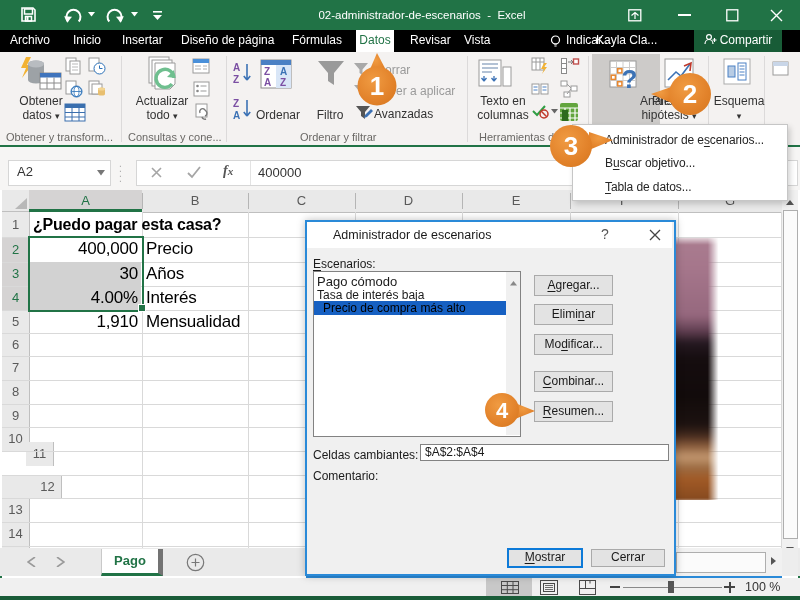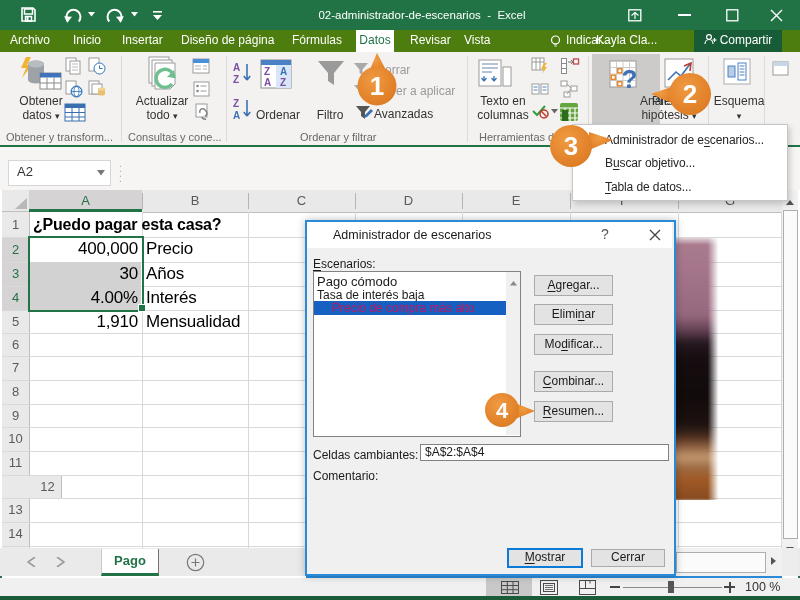--- a/index.html
+++ b/index.html
@@ -1,20 +1,20 @@
 <!DOCTYPE html>
 <html><head><meta charset="utf-8">
 <style>
   html,body{margin:0;padding:0;}
   #app{position:relative;width:800px;height:600px;overflow:hidden;background:#fff;
        font-family:"Liberation Sans",sans-serif;-webkit-font-smoothing:antialiased;}
   .abs{position:absolute;}
   
   #titlebar{left:0;top:0;width:800px;height:30px;background:#217346;color:#fff;}
-  #tabsbar{left:0;top:30px;width:800px;height:22px;background:#4d7c0f;}
+  #tabsbar{left:0;top:30px;width:800px;height:22px;background:#000000;}
   .tab{position:absolute;top:0;height:22px;line-height:21px;color:#fff;font-size:12px;}
   #ribbon{left:0;top:52px;width:800px;height:93px;background:#f4f2f1;border-bottom:2px solid #217346;}
   .gsep{position:absolute;top:4px;height:86px;width:1px;background:#dcdada;}
   .glabel{position:absolute;top:79px;height:14px;font-size:11px;color:#6a6865;}
   .rtext{position:absolute;font-size:12px;color:#333;text-align:center;}
   
   #fbar{left:0;top:147px;width:800px;height:43px;background:#f6f5f4;border-bottom:1px solid #cfcfcf;}
   
   .colhdr{position:absolute;top:190px;height:22px;background:#e9e9e9;border-bottom:1px solid #bfbfbf;
           font-size:13px;color:#5a5a5a;text-align:center;line-height:21px;}
@@ -294,20 +294,31 @@
     </svg>
   </div>
   <div class="abs" id="fbar">
     <div class="abs" style="left:8px;top:13px;width:101px;height:24px;background:#fff;border:1px solid #d6d6d6;">
       <div class="abs" style="left:8px;top:3px;font-size:13px;color:#333;">A2</div>
       <svg class="abs" style="left:88px;top:9px;" width="9" height="7">
           <path d="M0 0 L8 0 L4 5.5 z" fill="#777"></path>
         </svg>
     </div>
     <div class="abs" style="left:119px;top:14px;width:4px;height:22px;color:#a9a9a9;font-size:10px;line-height:5px;">.<br>.<br>.<br>.</div>
+    <div class="abs" style="left:136px;top:13px;width:660px;height:24px;background:#fff;border:1px solid #d6d6d6;">
+      <svg class="abs" style="left:14px;top:6px;" width="12" height="12">
+          <path d="M1 1 L10 10 M10 1 L1 10" stroke="#a5a5a5" stroke-width="1.6"></path>
+        </svg>
+      <svg class="abs" style="left:50px;top:5px;" width="14" height="13">
+          <path d="M1 7 L5 11 L13 1" fill="none" stroke="#a5a5a5" stroke-width="1.8"></path>
+        </svg>
+      <div class="abs" style="left:86px;top:2px;font-size:14px;font-style:italic;color:#555;font-family:'Liberation Serif',serif;font-weight:bold;">f<span style="font-size:11px;">x</span></div>
+      <div class="abs" style="left:113px;top:0;width:1px;height:24px;background:#e3e3e3;"></div>
+      <div class="abs" style="left:121px;top:4px;font-size:13px;color:#333;">400000</div>
+    </div>
   </div>
 
   <div class="abs" id="grid" style="left:0;top:190px;width:800px;height:358px;background:#fff;">
 
     <div class="colhdr" style="left:2px;top:0;width:27px;height:21px;"></div>
     <svg class="abs" style="left:15px;top:8px;" width="13" height="12">
         <path d="M12 0 L12 11 L0 11 z" fill="#b8b8b8"></path>
       </svg>
     <div class="colhdr" style="left:29px;top:0;width:113px;background:#d5d3d3;color:#217346;border-bottom:3px solid #217346;height:19px;">A</div>
     <div class="colhdr" style="left:142px;top:0;width:106px;">B</div>
@@ -327,21 +338,21 @@
     <div class="rowhdr" style="top:22px;height:25px;line-height:25px;">1</div>
     <div class="rowhdr" style="top:47px;height:25px;line-height:25px;background:#d5d3d3;color:#217346;">2</div>
     <div class="rowhdr" style="top:72px;height:24px;line-height:24px;background:#d5d3d3;color:#217346;">3</div>
     <div class="rowhdr" style="top:96px;height:24px;line-height:24px;background:#d5d3d3;color:#217346;">4</div>
     <div class="rowhdr" style="top:120px;height:23px;line-height:23px;">5</div>
     <div class="rowhdr" style="top:143px;height:23px;line-height:23px;">6</div>
     <div class="rowhdr" style="top:166px;height:24px;line-height:24px;">7</div>
     <div class="rowhdr" style="top:190px;height:24px;line-height:24px;">8</div>
     <div class="rowhdr" style="top:214px;height:23px;line-height:23px;">9</div>
     <div class="rowhdr" style="top:237px;height:24px;line-height:24px;">10</div>
-    <div class="rowhdr" style="top:261px;height:24px;line-height:24px;">11</div>
+    <div class="rowhdr" style="top:252px;height:24px;line-height:24px;margin-left:24px;">11</div>
     <div class="rowhdr" style="top:285px;height:23px;line-height:23px;padding-left:32px;">12</div>
     <div class="rowhdr" style="top:308px;height:24px;line-height:24px;">13</div>
     <div class="rowhdr" style="top:332px;height:26px;line-height:24px;">14</div>
 
     <div class="vline" style="left:142px;top:22px;height:336px;"></div>
     <div class="vline" style="left:248px;top:22px;height:336px;"></div>
     <div class="vline" style="left:355px;top:22px;height:336px;"></div>
     <div class="vline" style="left:462px;top:22px;height:336px;"></div>
     <div class="vline" style="left:570px;top:22px;height:336px;"></div>
     <div class="vline" style="left:678px;top:22px;height:336px;"></div>
@@ -406,21 +417,21 @@
         </svg>
     </div>
   </div>
   <div class="abs" id="tabbar">
     <svg class="abs" style="left:27px;top:9px;" width="9" height="10">
         <path d="M8 0 L1 5 L8 10" fill="none" stroke="#9a9a9a" stroke-width="1.6"></path>
       </svg>
     <svg class="abs" style="left:56px;top:9px;" width="9" height="10">
         <path d="M1 0 L8 5 L1 10" fill="none" stroke="#9a9a9a" stroke-width="1.6"></path>
       </svg>
-    <div class="abs" style="left:101px;top:1px;width:56px;height:24px;background:#fff;border-left:1px solid #c9c9c9;border-right:1px solid #737373;border-bottom:3px solid #217346;text-align:center;line-height:24px;font-size:13px;font-weight:bold;color:#217346;">Pago</div>
+    <div class="abs" style="left:101px;top:1px;width:56px;height:24px;background:#fff;border-left:1px solid #c9c9c9;border-right:5px solid #737373;border-bottom:3px solid #217346;text-align:center;line-height:24px;font-size:13px;font-weight:bold;color:#217346;">Pago</div>
     <svg class="abs" style="left:186px;top:5px;" width="19" height="19" viewBox="0 0 19 19">
       <circle cx="9.5" cy="9.5" r="8.2" fill="none" stroke="#787878" stroke-width="1.2"></circle>
       <path d="M9.5 5.5 v8 M5.5 9.5 h8" stroke="#787878" stroke-width="1.2"></path>
     </svg>
 
     <div class="abs" style="left:676px;top:0;width:106px;height:28px;background:#f1f1f1;">
       <div class="abs" style="left:0;top:4px;width:88px;height:19px;background:#fbfbfb;border:1px solid #aeaeae;"></div>
       <div class="abs" style="left:90px;top:4px;width:15px;height:19px;text-align:center;">
         <svg width="6" height="9" style="margin-top:5px;">
             <path d="M0 0 L5 4 L0 8 z" fill="#555"></path>
@@ -460,21 +471,21 @@
       <div class="abs" style="left:294px;top:4px;font-size:14px;color:#555;">?</div>
       <svg class="abs" style="left:342px;top:7px;" width="12" height="12">
           <path d="M1 1 L11 11 M11 1 L1 11" stroke="#444" stroke-width="1.3"></path>
         </svg>
     </div>
     <div class="dlab" style="left:6px;top:35px;"><u>E</u>scenarios:</div>
     <div class="abs" style="left:6px;top:49px;width:206px;height:164px;background:#fff;border:1px solid #828282;">
       <div class="abs" style="left:3px;top:2px;font-size:13px;color:#1a1a1a;">Pago cómodo</div>
       <div class="abs" style="left:3px;top:15.5px;font-size:12px;color:#1a1a1a;">Tasa de interés baja</div>
       <div class="abs" style="left:0px;top:28.5px;width:192px;height:14px;background:#1660c2;"></div>
-      <div class="abs" style="left:18px;top:29px;font-size:12px;color:#be185d;text-align:right;">Precio de compra más alto</div>
+      <div class="abs" style="left:9px;top:29px;font-size:12px;color:#000000;text-align:right;">Precio de compra más alto</div>
       <div class="abs" style="left:192px;top:0;width:14px;height:163px;background:#f0f0f0;">
         <svg style="margin:6px 0 0 3.5px;" width="8" height="5">
             <path d="M0 4.5 L7 4.5 L3.5 0 z" fill="#888"></path>
           </svg>
       </div>
     </div>
     <div class="btn" style="left:227px;top:53px;width:77px;height:19px;line-height:18px;"><u>A</u>gregar...</div>
     <div class="btn" style="left:227px;top:82px;width:77px;height:19px;line-height:18px;">Elimi<u>n</u>ar</div>
     <div class="btn" style="left:227px;top:112px;width:77px;height:19px;line-height:18px;">Mo<u>d</u>ificar...</div>
     <div class="btn" style="left:227px;top:149px;width:77px;height:19px;line-height:18px;"><u>C</u>ombinar...</div>

